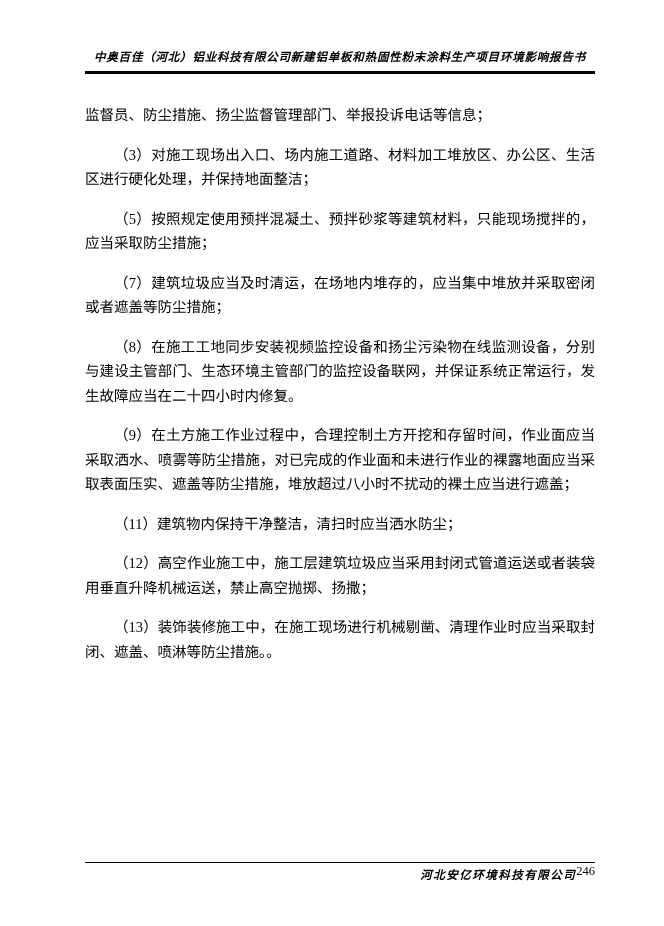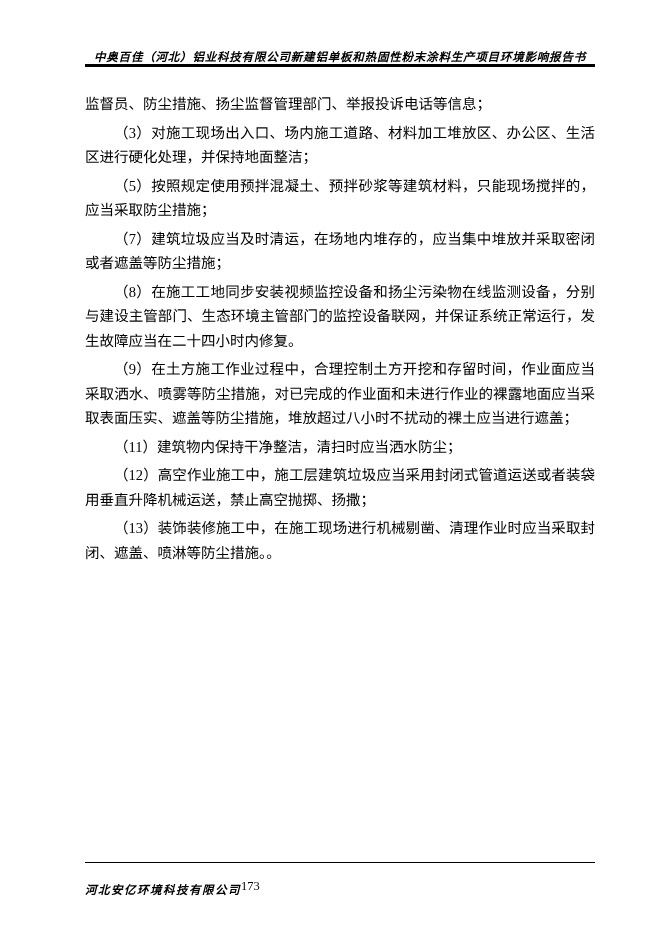--- a/index.html
+++ b/index.html
@@ -23,55 +23,56 @@
     left: 85px;
     width: 510px;
   }
   .header-title {
     text-align: center;
     font-size: 11.5px;
     letter-spacing: 0.8px;
     font-style: italic;
     font-weight: bold;
     white-space: nowrap;
+    padding-bottom: 7px;
   }
   .header-rule {
     height: 3px;
     background: #000000;
     width: 100%;
   }
   
   .body-text {
     position: absolute;
     top: 88px;
     left: 85px;
     width: 510px;
     font-size: 14.5px;
     line-height: 24.5px;
     text-align: justify;
     text-justify: inter-ideograph;
   }
   .body-text p {
-    margin: 4px 0 4px 0;
+    margin: 15px 0 4px 0;
     padding: 0;
   }
   .body-text p.indent {
     text-indent: 2em;
   }
   
   .footer {
     position: absolute;
     top: 862px;
     left: 85px;
     width: 510px;
     border-top: 1px solid #000000;
     display: flex;
-    justify-content: flex-start;
+    justify-content: flex-end;
     align-items: flex-start;
-    padding-top: 18px;
+    padding-top: 3px;
   }
   .footer-company {
     font-size: 11.5px;
     font-style: italic;
     font-weight: bold;
     letter-spacing: 1.5px;
   }
   .footer-pagenum {
     font-size: 12.5px;
     margin-top: -2px;
@@ -94,16 +95,16 @@
       <p class="indent">（7）建筑垃圾应当及时清运，在场地内堆存的，应当集中堆放并采取密闭或者遮盖等防尘措施；</p>
       <p class="indent">（8）在施工工地同步安装视频监控设备和扬尘污染物在线监测设备，分别与建设主管部门、生态环境主管部门的监控设备联网，并保证系统正常运行，发生故障应当在二十四小时内修复。</p>
       <p class="indent">（9）在土方施工作业过程中，合理控制土方开挖和存留时间，作业面应当采取洒水、喷雾等防尘措施，对已完成的作业面和未进行作业的裸露地面应当采取表面压实、遮盖等防尘措施，堆放超过八小时不扰动的裸土应当进行遮盖；</p>
       <p class="indent">（11）建筑物内保持干净整洁，清扫时应当洒水防尘；</p>
       <p class="indent">（12）高空作业施工中，施工层建筑垃圾应当采用封闭式管道运送或者装袋用垂直升降机械运送，禁止高空抛掷、扬撒；</p>
       <p class="indent">（13）装饰装修施工中，在施工现场进行机械剔凿、清理作业时应当采取封闭、遮盖、喷淋等防尘措施。。</p>
     </div>
 
   <div class="footer">
     <span class="footer-company">河北安亿环境科技有限公司</span>
-    <span class="footer-pagenum">173</span>
+    <span class="footer-pagenum">246</span>
   </div>
 
 </div>
 
 </body></html>

